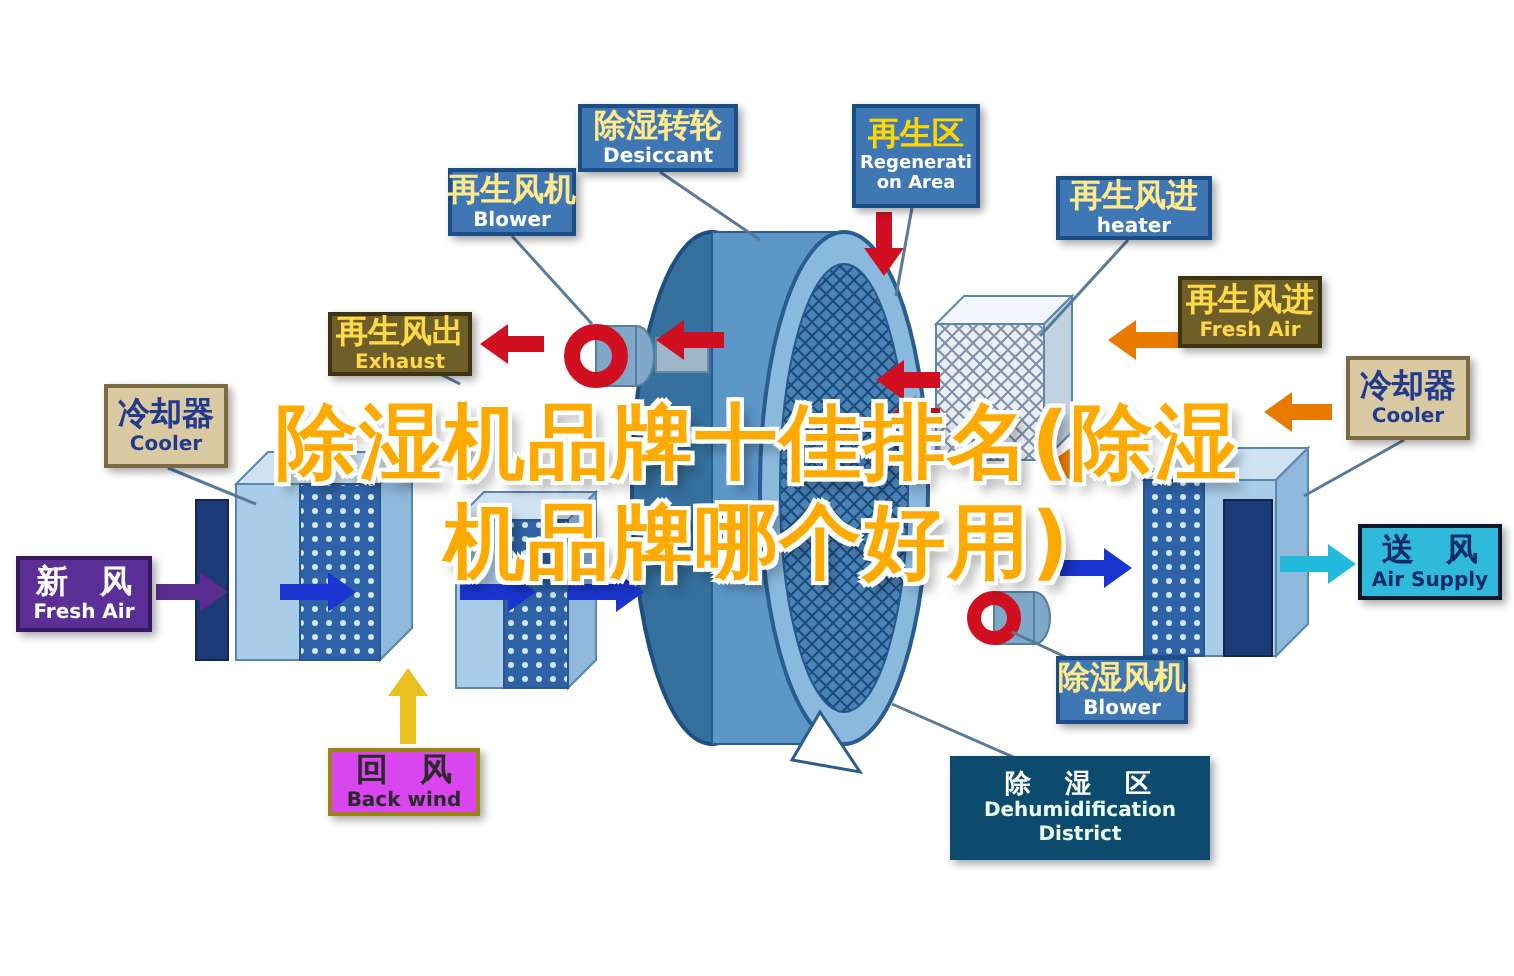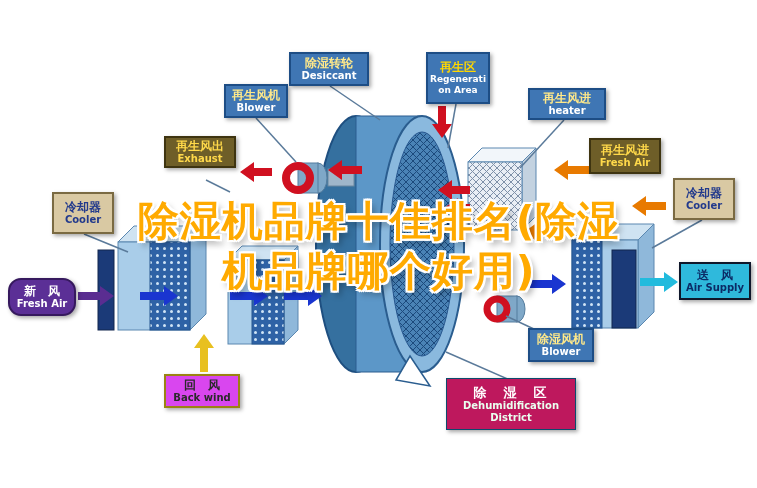--- a/index.html
+++ b/index.html
@@ -9,51 +9,51 @@
   }
   .diagram-svg{position:absolute; left:0; top:0; z-index:1;}
 
   
   .label{
     position:absolute; z-index:2; box-sizing:border-box;
     display:flex; flex-direction:column; align-items:center; justify-content:center;
     text-align:center; line-height:1.18;
     box-shadow:2px 2px 4px rgba(0,0,0,.35);
   }
-  .label .zh{font-size:12px; font-weight:bold; white-space:pre;}
+  .label .zh{font-size:16px; font-weight:bold; white-space:pre;}
   .label .en{font-size:10px; font-weight:bold;}
 
   .box-blue{background:#3f76b4; border:2px solid #1d4d85; color:#fff;}
   .box-blue .zh{color:#ffe98a;}
   .box-blue .en{color:#ffffff;}
   .box-bronze{background:#6e5e28; border:2px solid #3e3410;}
   .box-bronze .zh,.box-bronze .en{color:#ffd94a;}
   .box-tan{background:#d9c9a3; border:2px solid #7a6a42;}
   .box-tan .zh,.box-tan .en{color:#223a8c;}
   .box-purple{background:#5b2f96; border:2px solid #36195e; color:#fff;}
   .box-purple .zh,.box-purple .en{color:#ffffff;}
   .box-cyan{background:#2fb9dc; border:2px solid #0f172a;}
   .box-cyan .zh,.box-cyan .en{color:#0b2b66;}
   .box-yellow{background:#d946ef; border:2px solid #9a8312;}
   .box-yellow .zh,.box-yellow .en{color:#2a2a2a;}
-  .box-green{background:#be185d; border:1px solid #0c4a6e; color:#fff;}
+  .box-green{background:#0c4a6e; border:4px solid #0c4a6e; color:#fff;margin-left:29px;}
   .box-green .zh{font-size:13px; letter-spacing:2px; color:#fff;}
   .box-green .en{color:#eaffef;}
 
   .lbl-regen-blower{left:224px; top:84px; width:64px; height:34px;}
   .lbl-desiccant{left:289px; top:52px; width:80px; height:34px;}
   .lbl-regen-area{left:426px; top:52px; width:64px; height:52px;}
   .lbl-regen-area .zh{color:#ffd700;}
   .lbl-regen-area .en{font-size:9px; word-wrap:break-word; word-break:break-all; width:58px;}
   .lbl-regen-heater{left:528px; top:88px; width:78px; height:32px;}
-  .lbl-regen-air-out{left:164px; top:136px; width:72px; height:32px;}
+  .lbl-regen-air-out{left:164px; top:156px; width:72px; height:32px;}
   .lbl-regen-air-in{left:589px; top:138px; width:72px; height:36px;}
   .lbl-cooler-left{left:52px; top:192px; width:62px; height:42px;}
   .lbl-cooler-right{left:673px; top:178px; width:62px; height:42px;}
-  .lbl-fresh-air{left:8px; top:278px; width:68px; height:38px;border-radius:13px;}
+  .lbl-fresh-air{left:8px; top:278px; width:68px; height:38px;}
   .lbl-air-supply{left:679px; top:262px; width:72px; height:38px;}
   .lbl-back-wind{left:164px; top:374px; width:76px; height:34px;}
   .lbl-dehumid-blower{left:504px; top:328px; width:66px; height:34px;margin-left:24px;}
   .lbl-dehumid-district{left:446px; top:378px; width:130px; height:52px;}
 
   
   .main-title{
     position:absolute; left:0; width:100%; top:196px; z-index:5;
     text-align:center; font-weight:bold; font-size:41px; line-height:1.22;
     letter-spacing:1px; color:#ffaa00;

